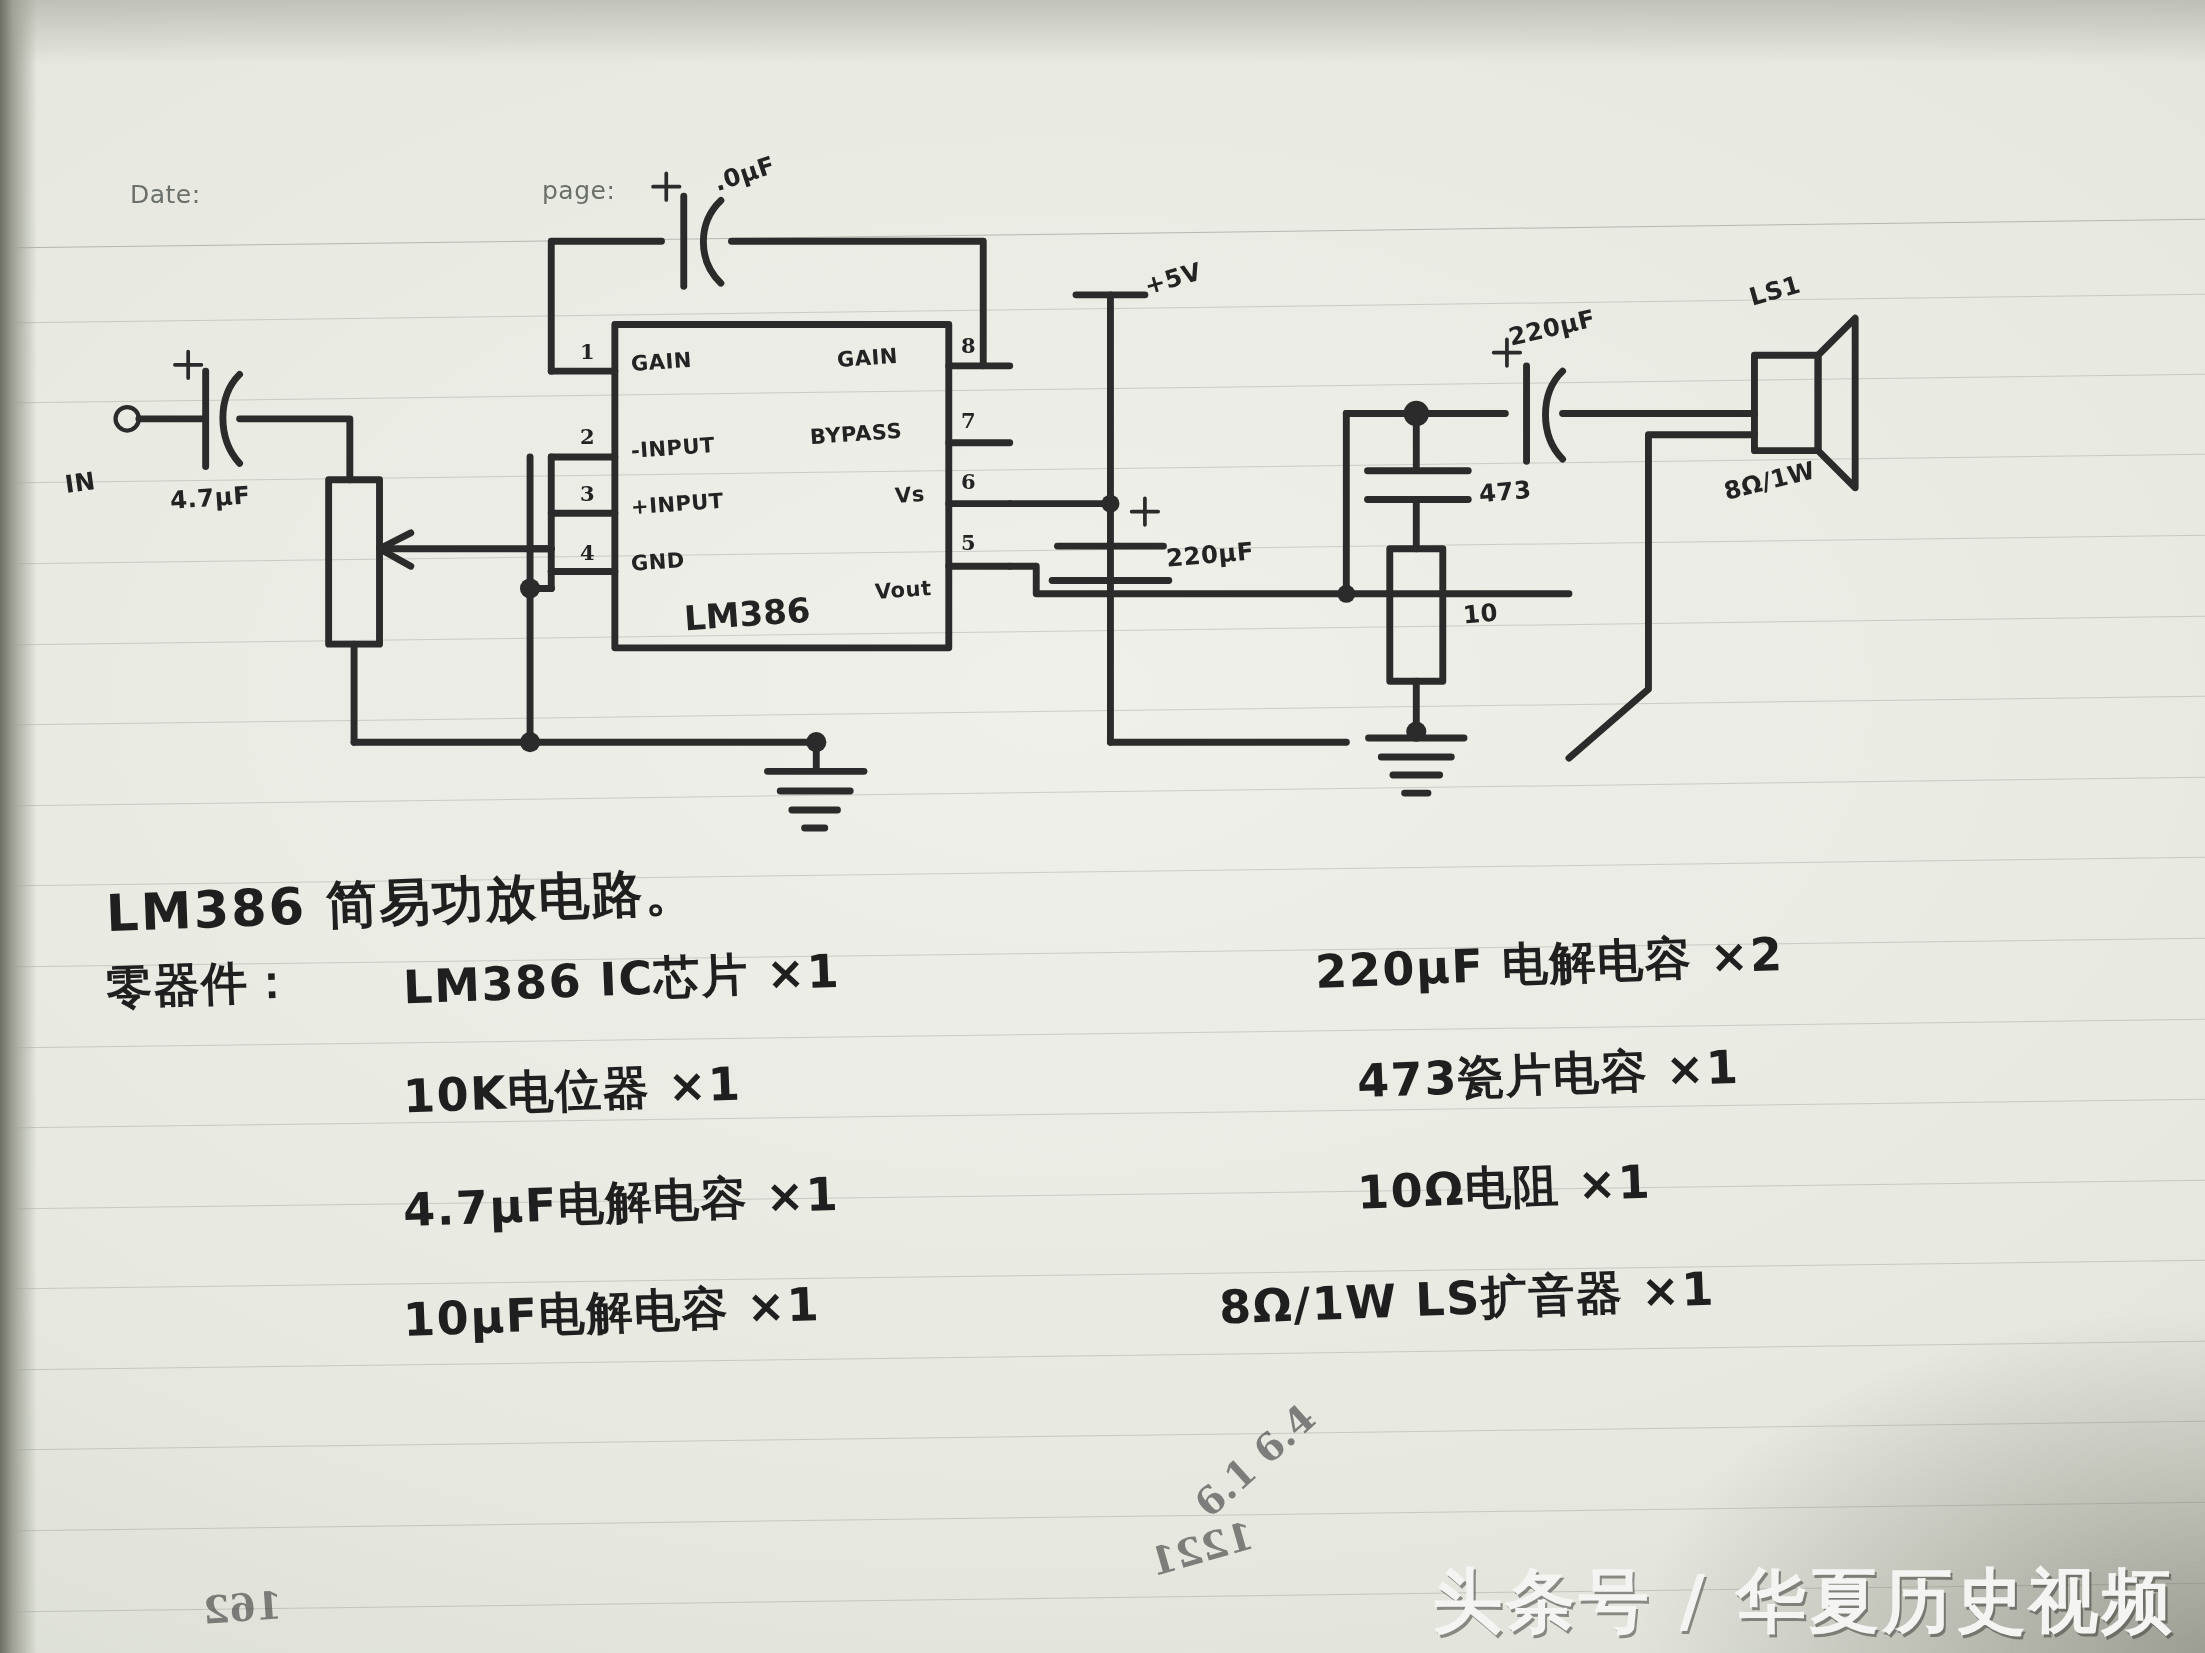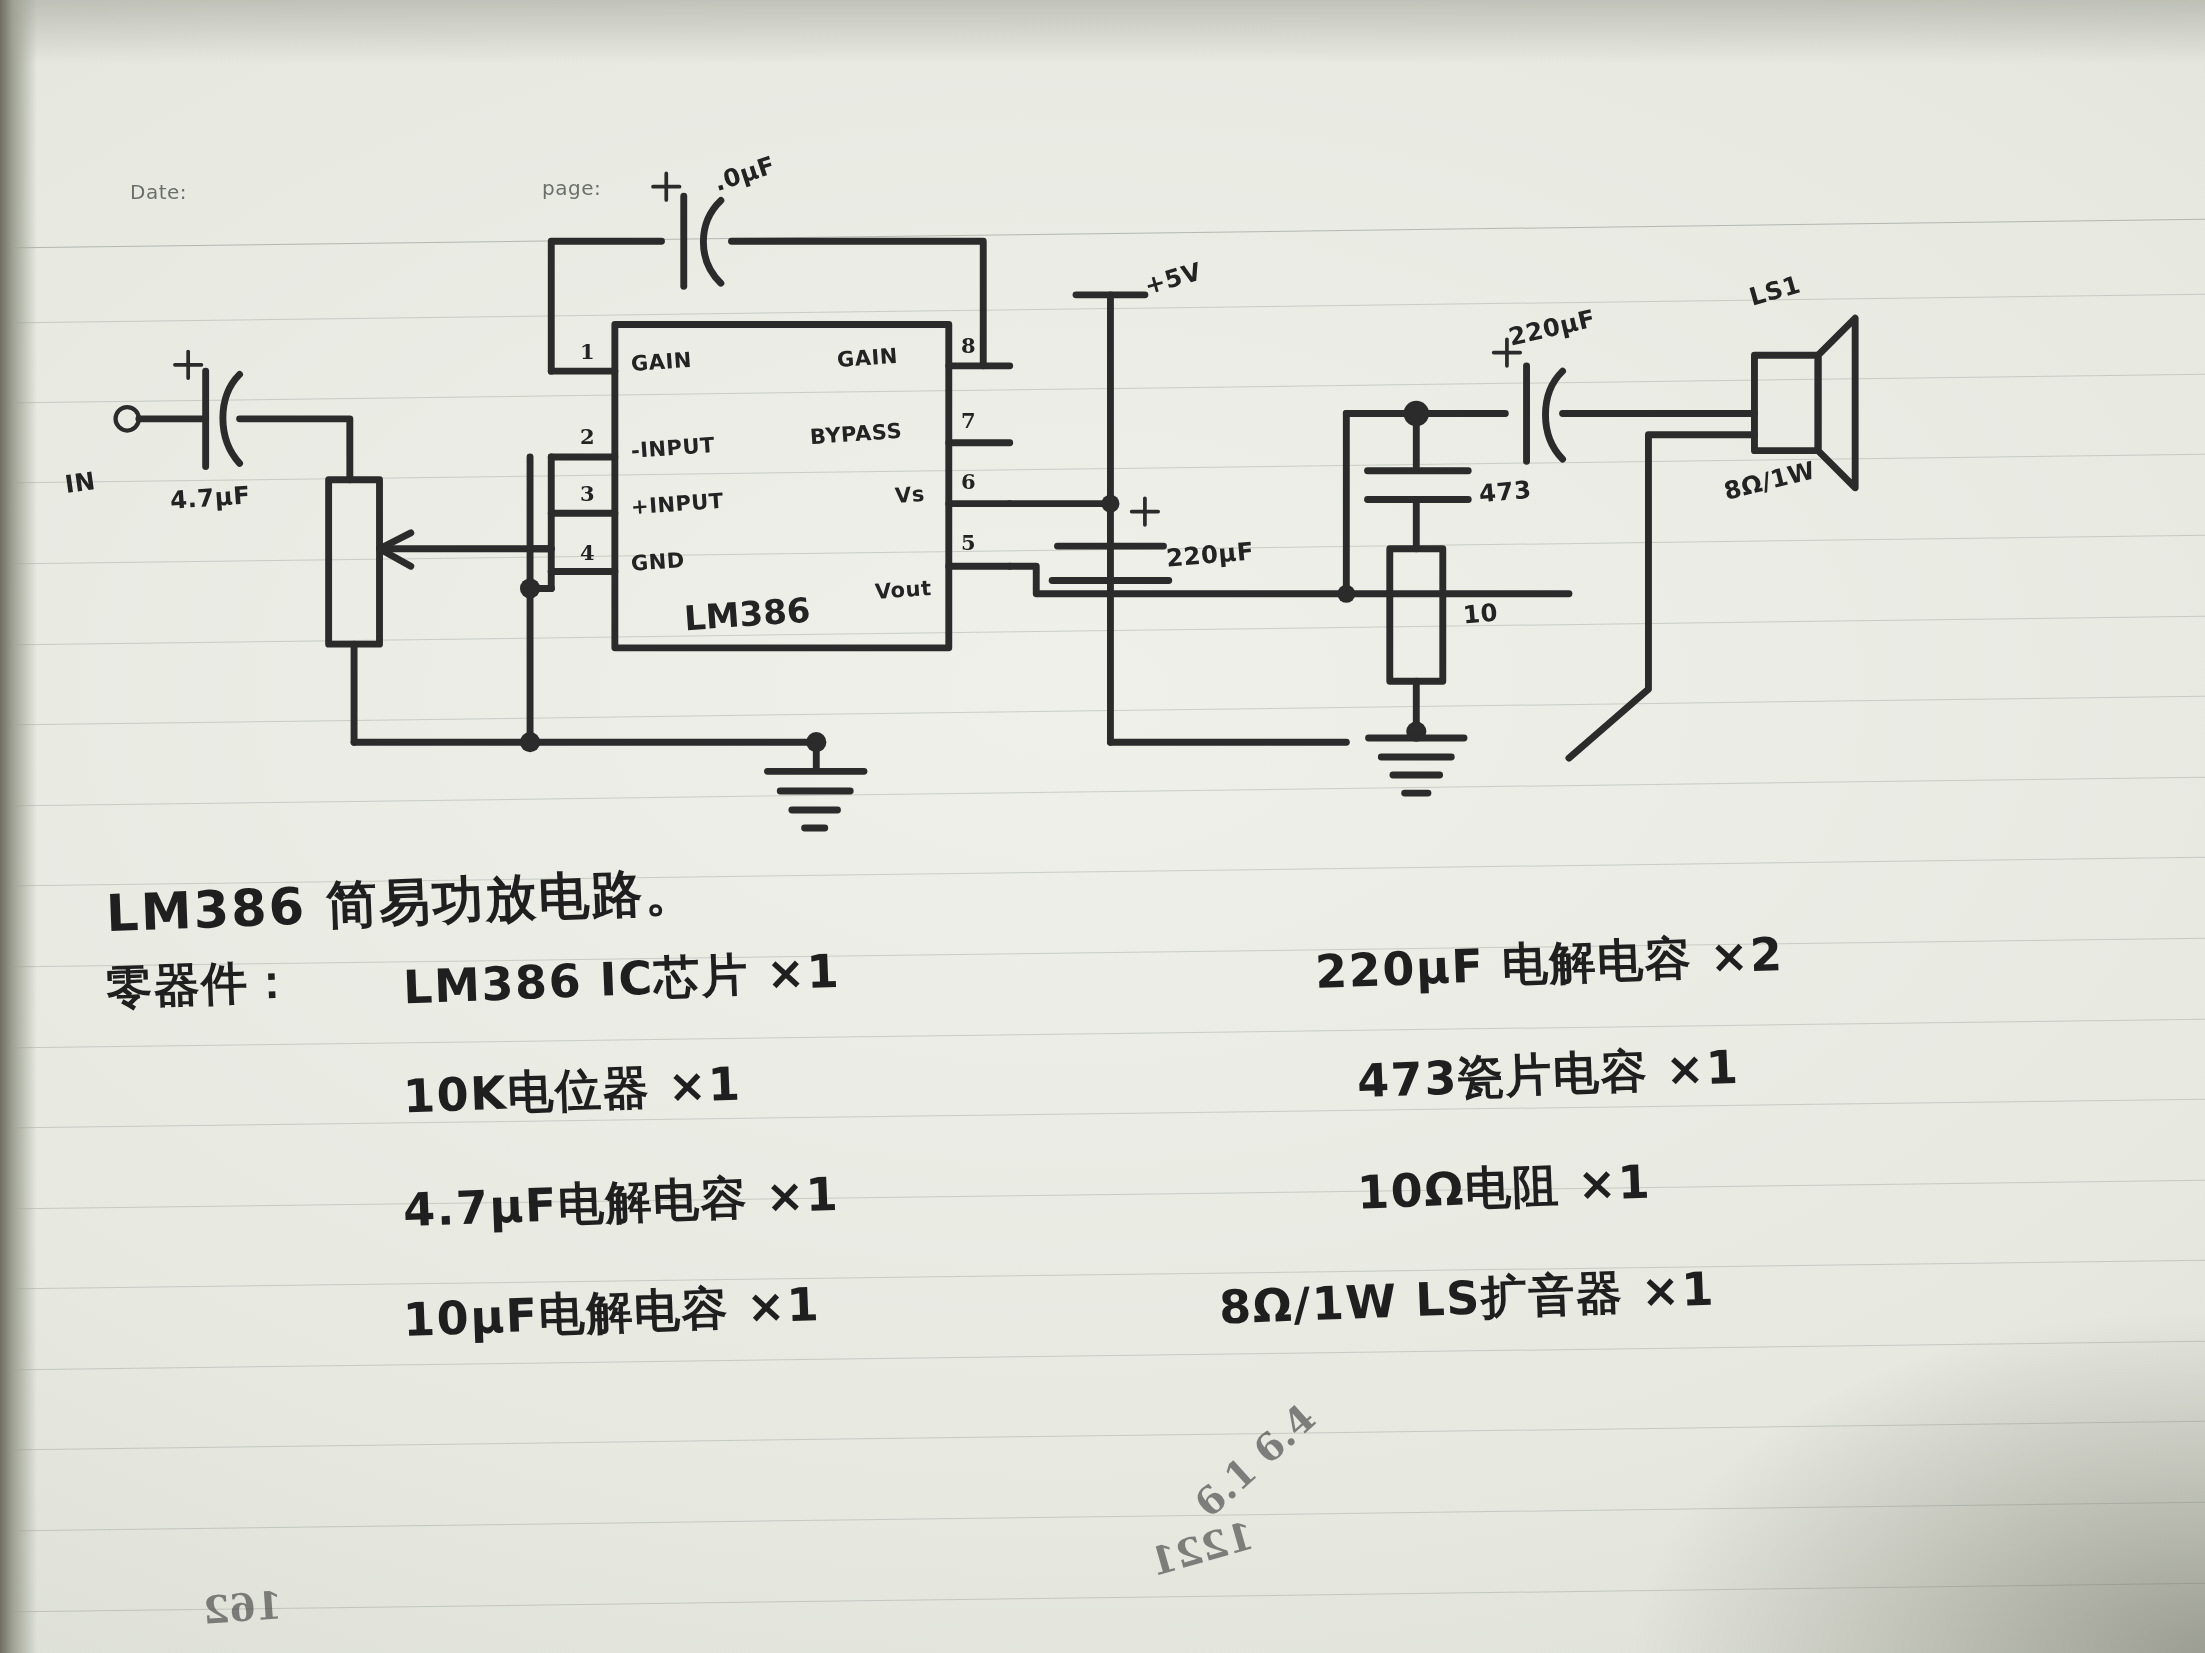--- a/index.html
+++ b/index.html
@@ -18,21 +18,21 @@
     background:radial-gradient(ellipse 100% 100% at 100% 100%, rgba(90,92,80,.50) 0%, rgba(120,122,108,.28) 40%, rgba(0,0,0,0) 72%);}
   #vig-top{position:absolute;left:0;top:0;width:100%;height:64px;
     background:linear-gradient(180deg,rgba(120,122,110,.35) 0%,rgba(0,0,0,0) 100%);}
 
   
   .rule{position:absolute;left:-32px;width:2279px;height:1.1px;
     background:rgba(60,66,60,.30);transform-origin:0 0;}
   .rule.light{background:rgba(70,76,70,.20);height:1.1px;}
 
   
-  .printed{position:absolute;color:#555a55;font-size:20px;letter-spacing:0.5px;
+  .printed{position:absolute;color:#555a55;font-size:25px;letter-spacing:0.5px;
     font-family:"DejaVu Sans", sans-serif;opacity:.85;}
 
   
   svg.ink{position:absolute;left:0;top:0;width:2205px;height:1654px;overflow:visible;}
   .w2{fill:none;stroke:#2b2b2b;stroke-width:13;stroke-linecap:round;stroke-linejoin:round;}
   .wt{fill:none;stroke:#2b2b2b;stroke-width:7;stroke-linecap:round;stroke-linejoin:round;}
   .dot{fill:#2b2b2b;}
   .hollow{fill:none;stroke:#2b2b2b;stroke-width:8;}
 
   .hand{position:absolute;color:#232323;white-space:nowrap;
@@ -229,15 +229,16 @@
   <div class="cn cn-line" style="left:1219px;top:1268px;transform:rotate(-2.2deg);">8Ω/1W LS扩音器 ×1</div>
 
   <div class="bleed" style="left:1182px;top:1438px;transform:rotate(-42deg);">6.1 6.4</div>
   <div class="bleed" style="left:1149px;top:1526px;transform:rotate(-16deg) scaleX(-1);">1221</div>
   <div class="bleed" style="left:203px;top:1585px;transform:rotate(-4deg) scaleX(-1);">162</div>
 
   <div id="vig-top"></div>
   <div id="vig-left"></div>
   <div id="vig-br"></div>
 
+  <div id="wm">头条号 / 华夏历史视频</div>
 
 </div>
 
 
 </body></html>

